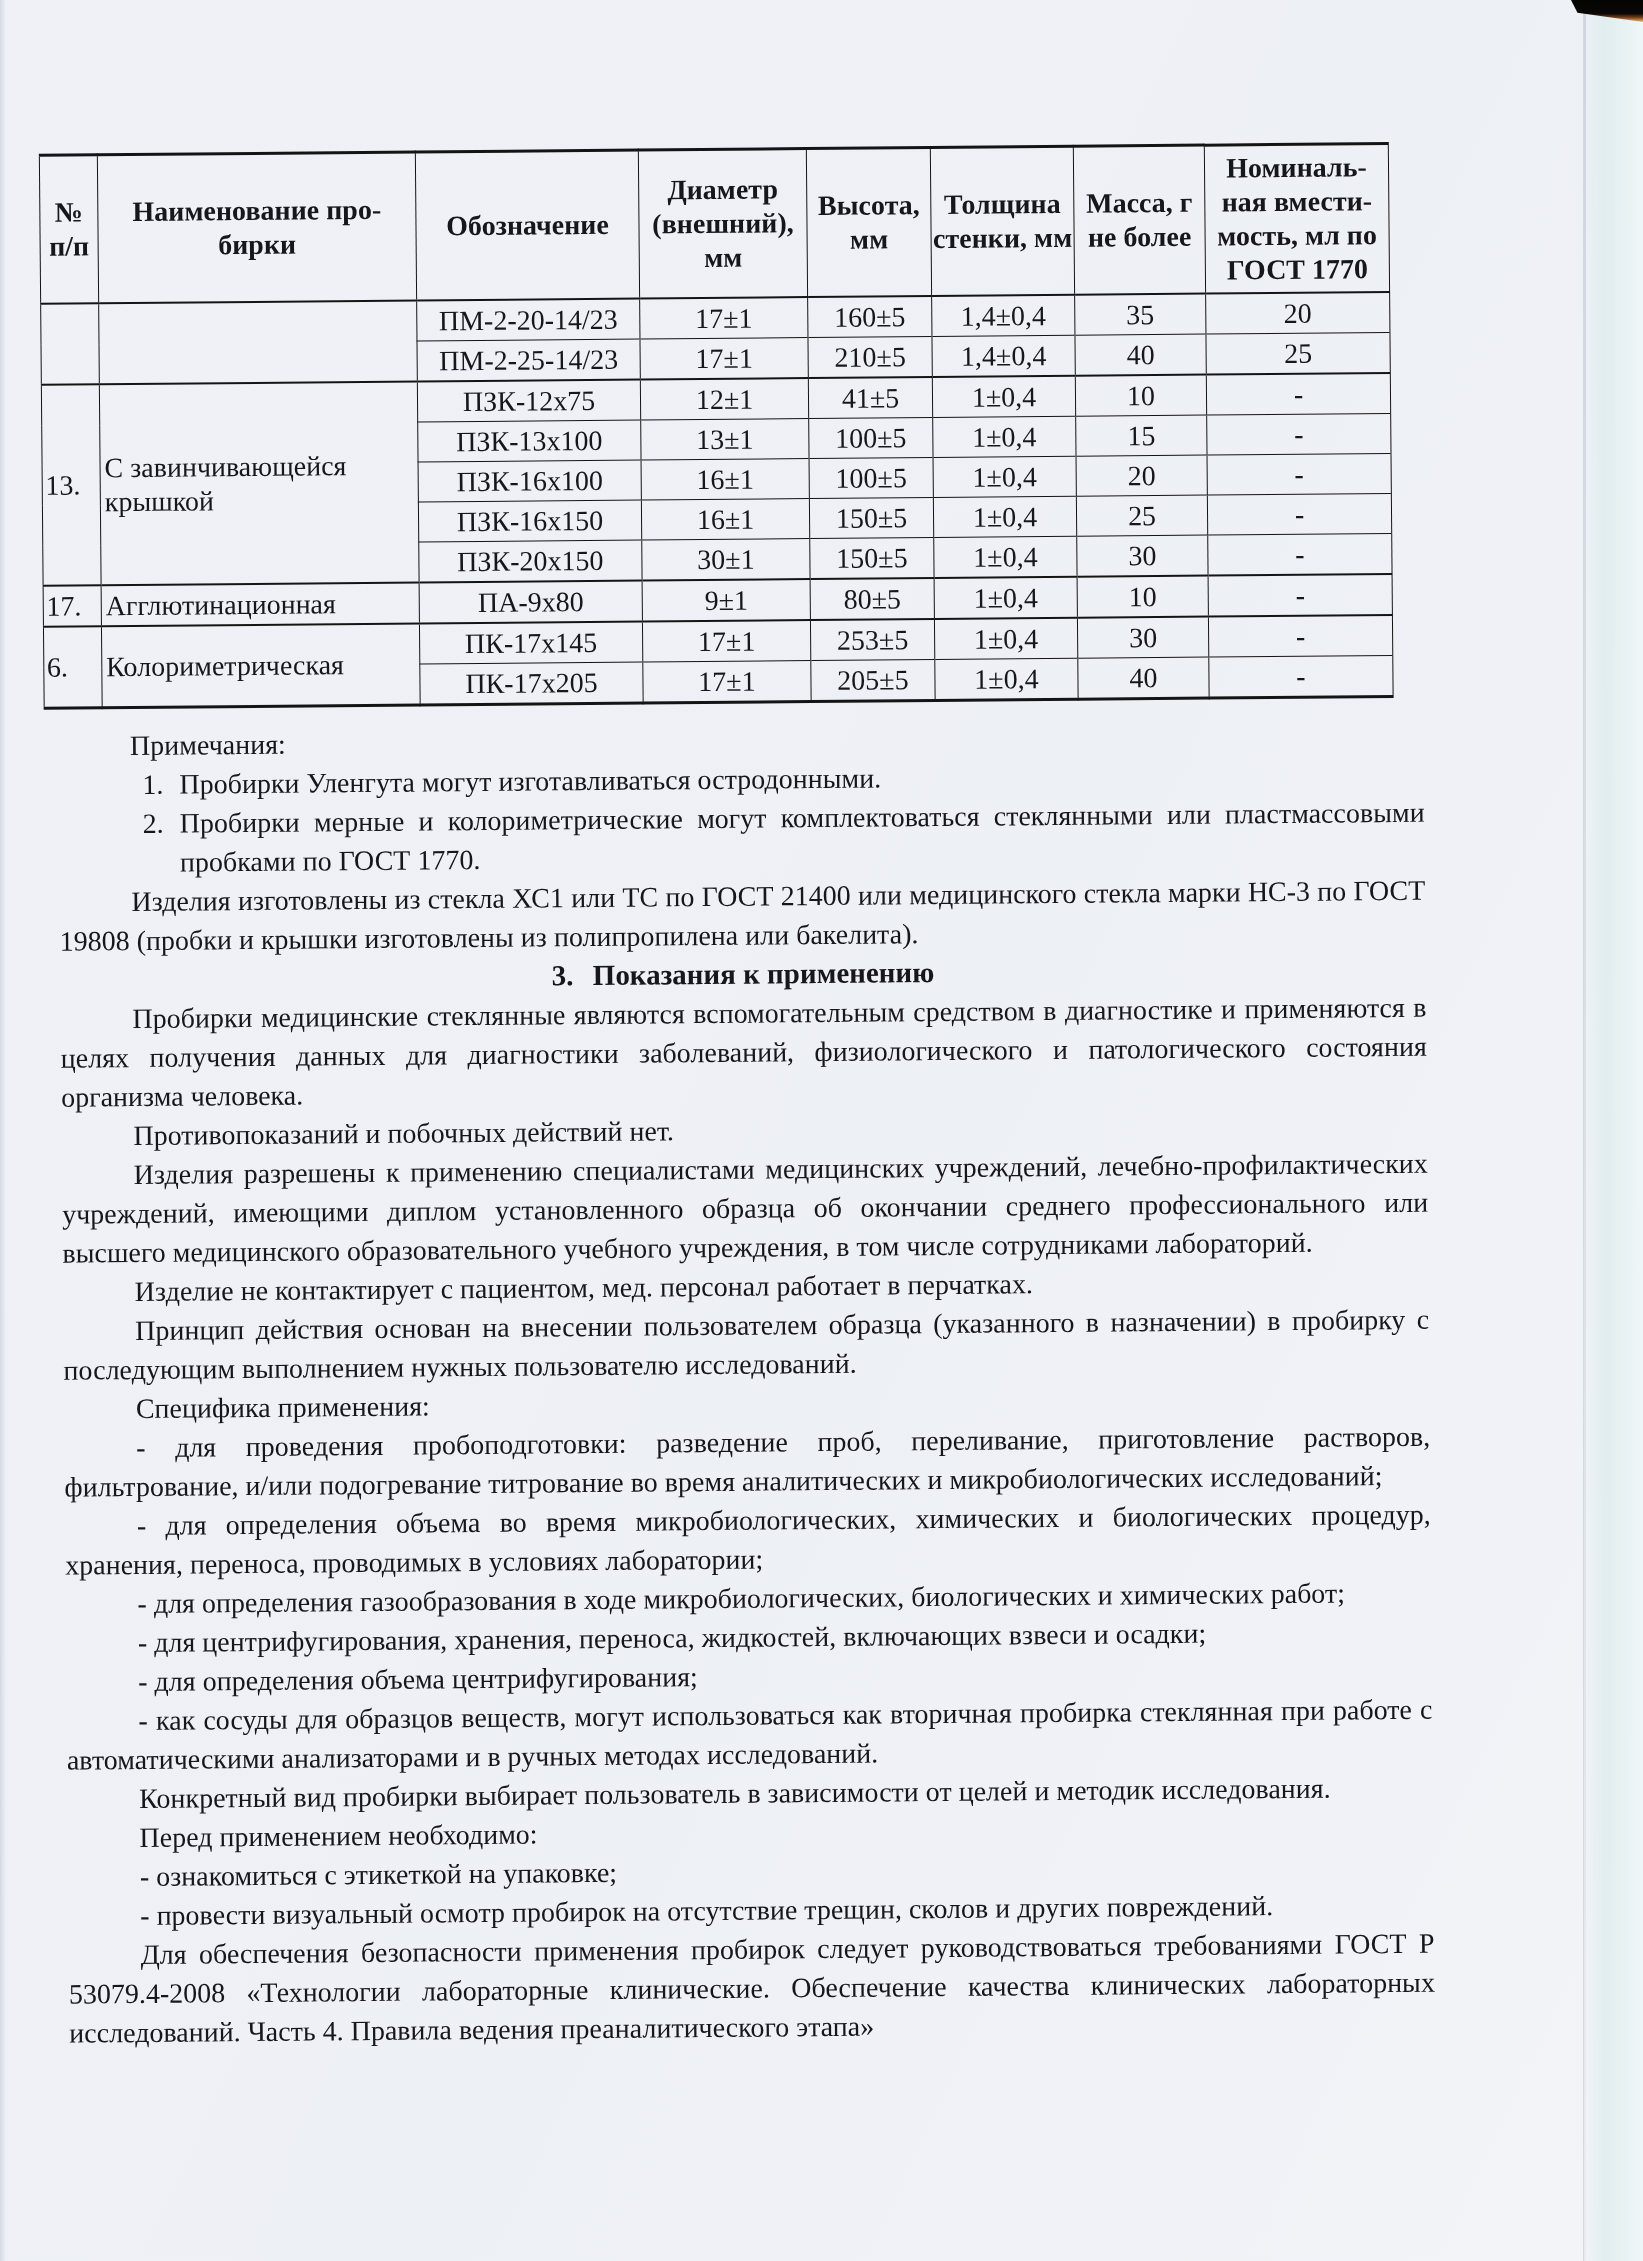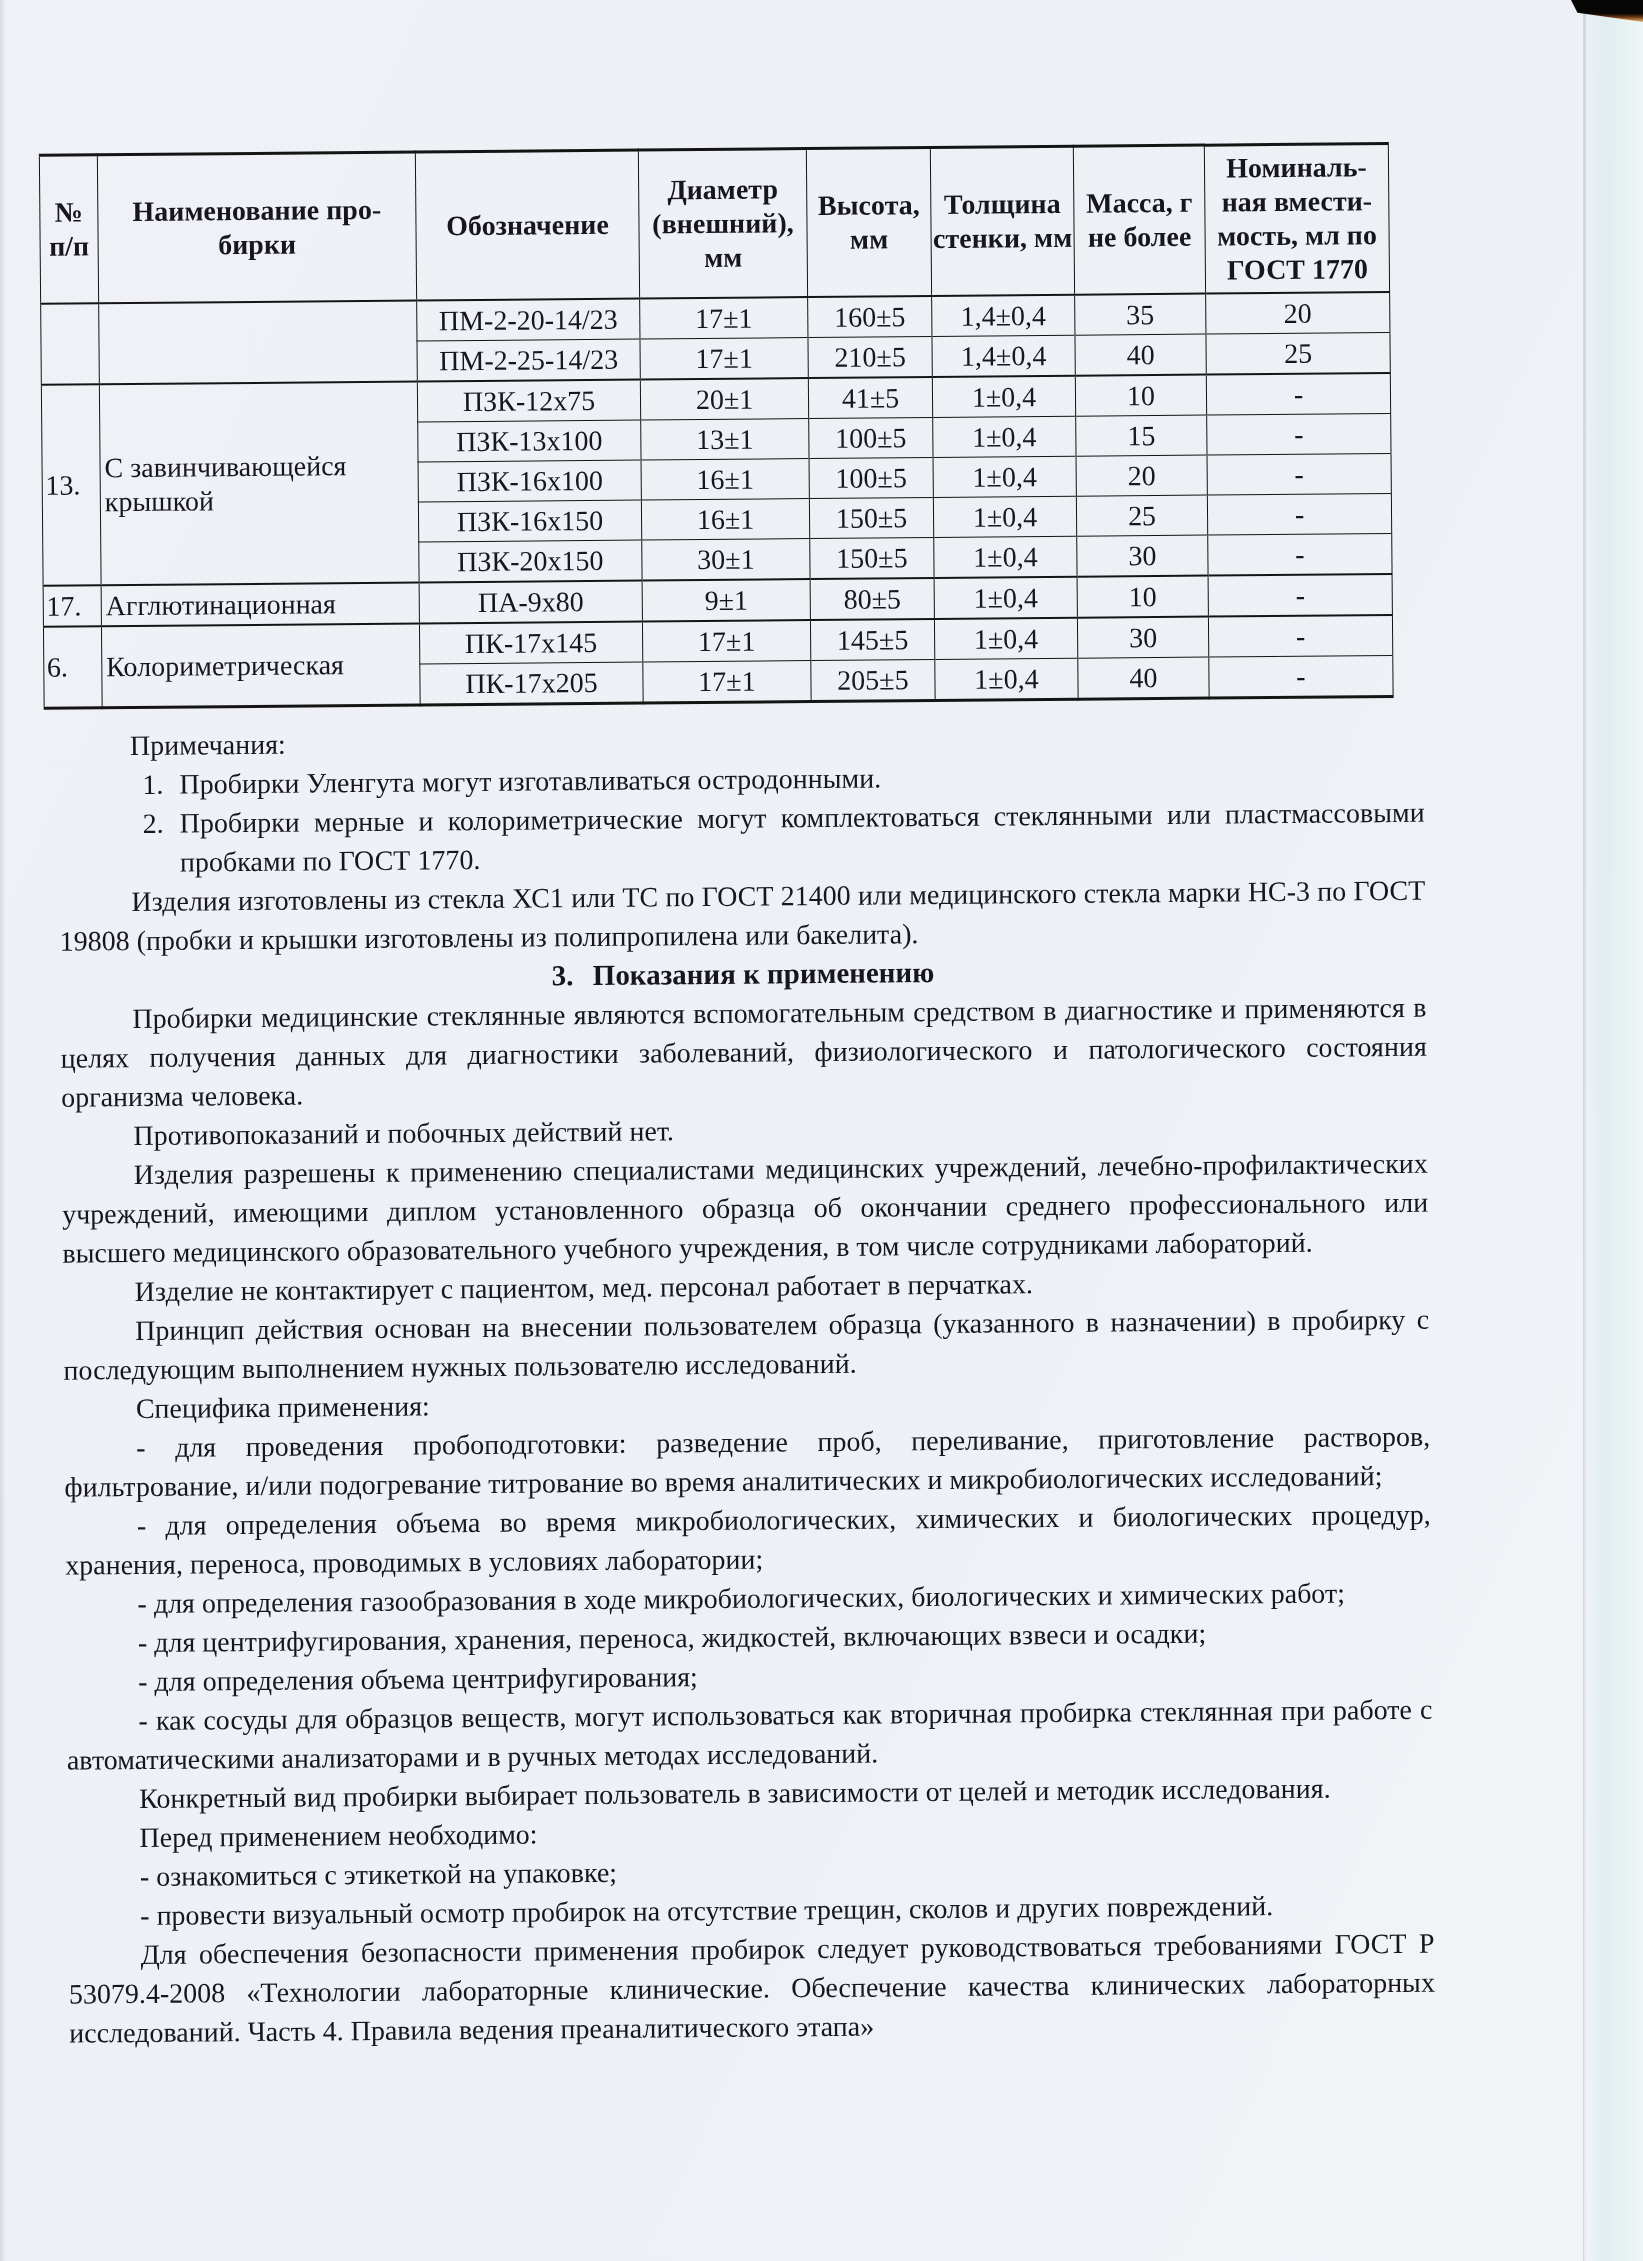--- a/index.html
+++ b/index.html
@@ -116,21 +116,21 @@
           <td>17±1</td>
           <td>210±5</td>
           <td>1,4±0,4</td>
           <td>40</td>
           <td>25</td>
         </tr>
         <tr class="group-start">
           <td class="tnum" rowspan="5">13.</td>
           <td class="tname" rowspan="5">С завинчивающейся крышкой</td>
           <td>ПЗК-12х75</td>
-          <td>20±1</td>
+          <td>12±1</td>
           <td>41±5</td>
           <td>1±0,4</td>
           <td>10</td>
           <td>-</td>
         </tr>
         <tr>
           <td>ПЗК-13х100</td>
           <td>13±1</td>
           <td>100±5</td>
           <td>1±0,4</td>
@@ -169,21 +169,21 @@
           <td>80±5</td>
           <td>1±0,4</td>
           <td>10</td>
           <td>-</td>
         </tr>
         <tr class="group-start">
           <td class="tnum" rowspan="2">6.</td>
           <td class="tname" rowspan="2">Колориметрическая</td>
           <td>ПК-17х145</td>
           <td>17±1</td>
-          <td>145±5</td>
+          <td>253±5</td>
           <td>1±0,4</td>
           <td>30</td>
           <td>-</td>
         </tr>
         <tr>
           <td>ПК-17х205</td>
           <td>17±1</td>
           <td>205±5</td>
           <td>1±0,4</td>
           <td>40</td>

